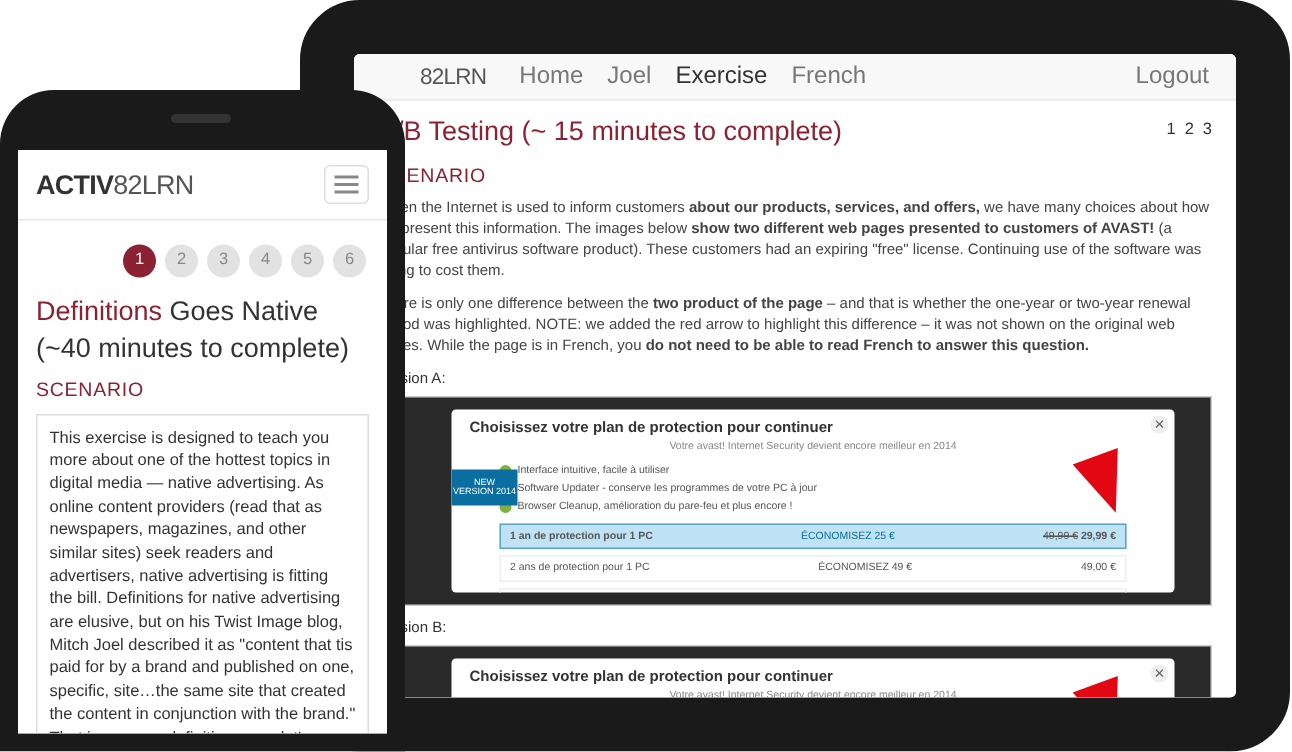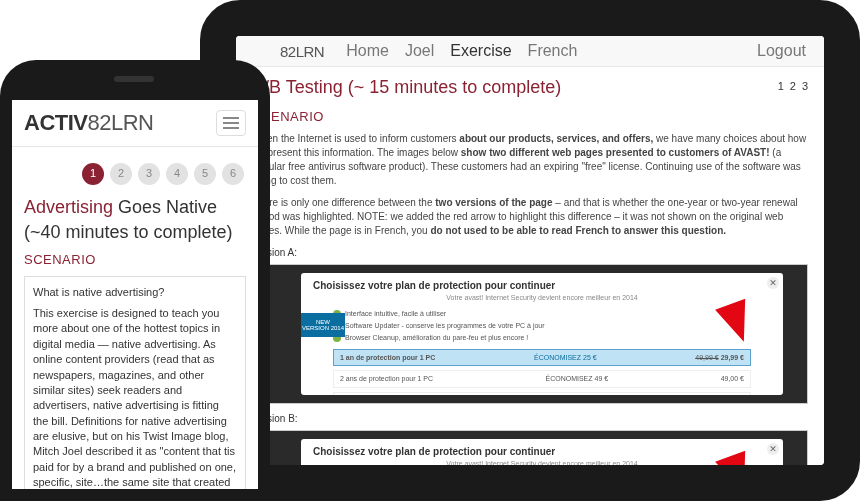--- a/index.html
+++ b/index.html
@@ -15,21 +15,21 @@
 .phone-inner { position: absolute; inset: 0; background: #fff; overflow: hidden; }
 
 
 .navbar { display: flex; align-items: center; padding: 6px 10px; border-bottom: 1px solid #e7e7e7; font-size: 13px; color: #777; background: #f8f8f8; }
 .navbar .brand { color: #555; font-weight: 300; margin-right: 14px; letter-spacing: -0.5px; font-size: 15px; margin-left: 34px; }
 .navbar a { color: #777; text-decoration: none; margin: 0 8px; font-size: 16px; }
 .navbar a.active { color: #333; }
 .navbar a.logout { margin-left: auto; }
 
 .phone-navbar { display: flex; align-items: center; justify-content: space-between; padding: 10px 12px; border-bottom: 1px solid #e7e7e7; }
-.phone-navbar .brand { font-size: 22px; font-weight: 300; color: #555; letter-spacing: -0.5px; }
+.phone-navbar .brand { font-size: 18px; font-weight: 300; color: #555; letter-spacing: -0.5px; }
 .phone-navbar .brand .bold { font-weight: 700; color: #333; }
 .hamburger { width: 30px; height: 26px; border: 1px solid #ddd; border-radius: 4px; display: flex; flex-direction: column; justify-content: center; align-items: center; gap: 3px; }
 .hamburger span { display: block; width: 16px; height: 2px; background: #888; }
 
 .pager { display: flex; gap: 6px; padding: 10px 0 6px; }
 .pager .num { width: 22px; height: 22px; border-radius: 50%; background: #e2e2e2; color: #888; display: flex; align-items: center; justify-content: center; font-size: 11px; }
 .pager .num.active { background: #8a2234; color: #fff; }
 
 .content { padding: 6px 12px; font-size: 11px; color: #333; line-height: 1.4; }
 .title { font-size: 18px; color: #8a2234; font-weight: 400; margin: 4px 0 2px; }
@@ -80,21 +80,21 @@
           <div class="num active">1</div>
           <div class="num">2</div>
           <div class="num">3</div>
         </div>
       </div>
       <div class="section-h">SCENARIO</div>
       <div class="para">
         <span>When the Internet is used to inform customers </span><b>about our products, services, and offers,</b><span> we have many choices about how we present this information. The images below </span><b>show two different web pages presented to customers of AVAST!</b><span> (a popular free antivirus software product). These customers had an expiring "free" license. Continuing use of the software was going to cost them.</span>
       </div>
       <div class="para">
-        <span>There is only one difference between the </span><b>two versions of the page</b><span> – and that is whether the one-year or two-year renewal period was highlighted. NOTE: we added the red arrow to highlight this difference – it was not shown on the original web pages. While the page is in French, you </span><b>do not used to be able to read French to answer this question.</b>
+        <span>There is only one difference between the </span><b>two product of the page</b><span> – and that is whether the one-year or two-year renewal period was highlighted. NOTE: we added the red arrow to highlight this difference – it was not shown on the original web pages. While the page is in French, you </span><b>do not need to be able to read French to answer this question.</b>
       </div>
       <div class="ver-label">Version A:</div>
       <div class="shot">
         <div class="shot-inner">
           <div class="shot-close">✕</div>
           <div class="shot-title">Choisissez votre plan de protection pour continuer</div>
           <div class="shot-sub">Votre avast! Internet Security devient encore meilleur en 2014</div>
           <div class="shot-list">
             <div class="row">
                 <span class="chk"></span>
@@ -157,24 +157,23 @@
     </div>
     <div class="content">
       <div class="pager">
         <div class="num active">1</div>
         <div class="num">2</div>
         <div class="num">3</div>
         <div class="num">4</div>
         <div class="num">5</div>
         <div class="num">6</div>
       </div>
-      <div class="title"><span>Advertising </span><span style="color:#333">Goes Native (~40 minutes to complete)</span></div>
+      <div class="title"><span>Definitions </span><span style="color:#333">Goes Native (~40 minutes to complete)</span></div>
       <div class="section-h">SCENARIO</div>
       <div class="box">
-        <div style="margin-bottom:6px">What is native advertising?</div>
         <div>
           <span>This exercise is designed to teach you more about one of the hottest topics in digital media — native advertising. As online content providers (read that as newspapers, magazines, and other similar sites) seek readers and advertisers, native advertising is fitting the bill. Definitions for native advertising are elusive, but on his Twist Image blog, Mitch Joel described it as "content that tis paid for by a brand and published on one, specific, site…the same site that created the content in conjunction with the brand." That is a vague definition — so let's educate ourselves a bit better by reading this article at CMO.com "</span>
         </div>
       </div>
 
     </div>
   </div>
 </div>
 
 </body></html>

